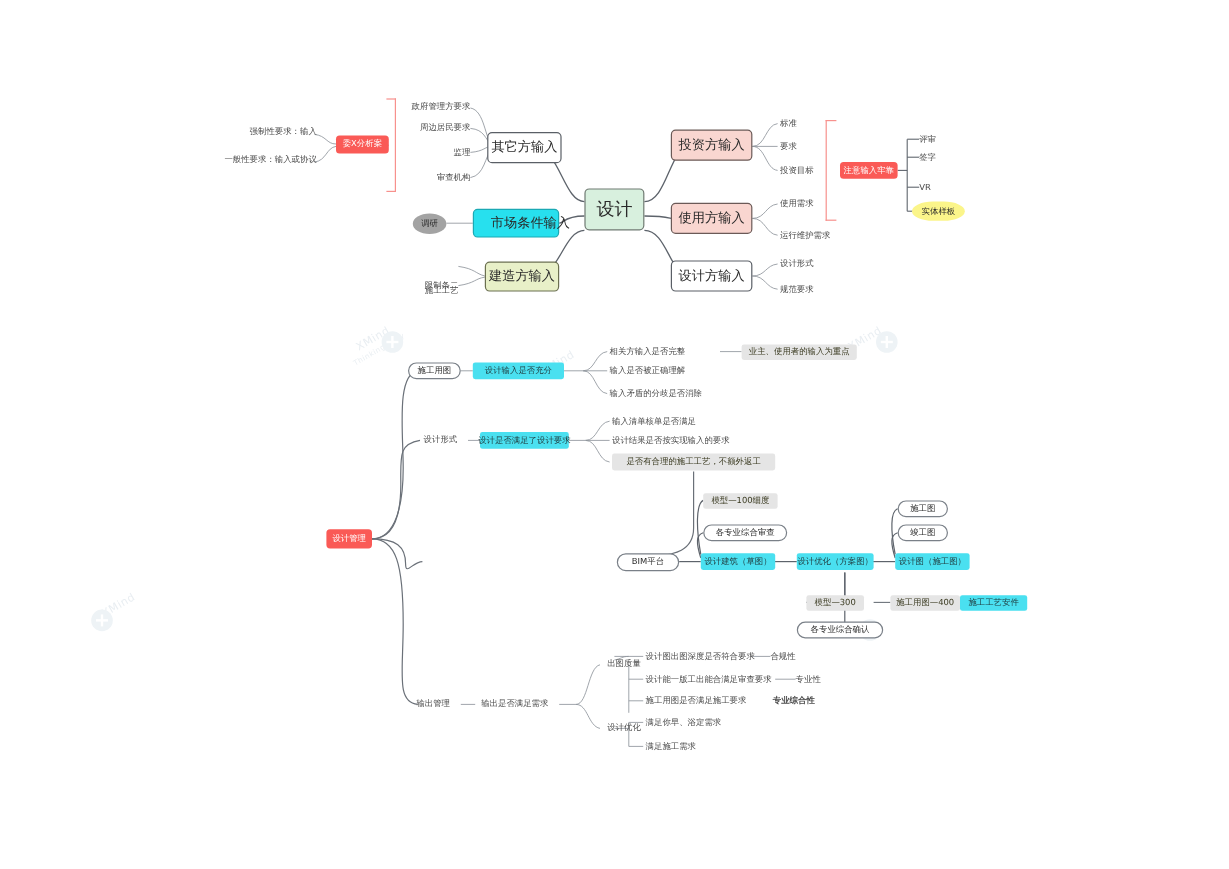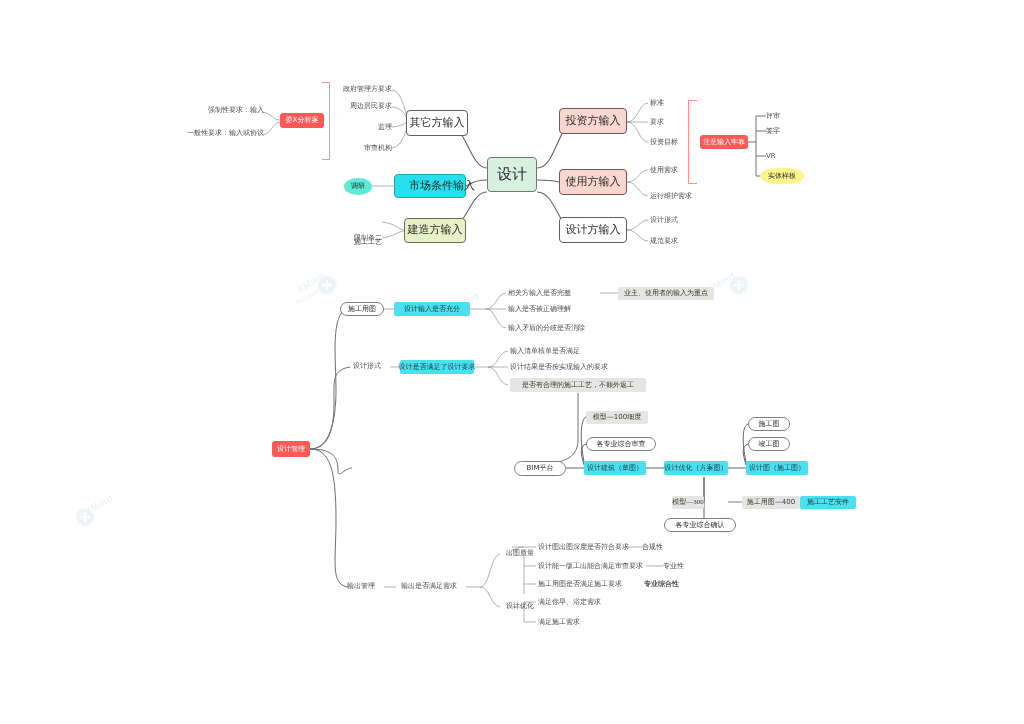--- a/index.html
+++ b/index.html
@@ -53,21 +53,21 @@
     border-radius: 50%;
     font-size: 7px;
   }
   .fill-center { background: #d8f0de; border-color: #6f7a72; font-size: 15px; }
   .fill-red    { background: #f9d6d0; border-color: #6b5a57; }
   .fill-green  { background: #e8f0c8; border-color: #6b7050; }
   .fill-cyan   { background: #27e0ee; border-color: #1aa9b4; }
   .fill-redsolid { background: #fa5a56; color: #ffffff; border: none; border-radius: 3px; font-size: 7px; }
   .fill-cyanflat { background: #4ae0f0; border: none; border-radius: 2px; font-size: 7px; color: #1f3a3d; }
   .fill-yellow   { background: #e5e5e5; border: none; border-radius: 2px; font-size: 7px; color: #3a3a20; text-align: right; }
-  .fill-cyanell  { background: #5eead4; }
+  .fill-cyanell  { background: #a3a3a3; }
   .fill-yellowell{ background: #fbf58a; border-radius: 40%/50%; }
 
   .bracket {
     position: absolute;
     border: 1px solid #f7918d;
     border-left: none;
     box-sizing: border-box;
   }
   .bracket.rightside {
     border: 1px solid #f7918d;
@@ -300,21 +300,21 @@
   <div class="node fill-cyanflat" style="left:584px; top:461px; width:62px; height:14px;">设计建筑（草图）</div>
   <div class="node fill-cyanflat" style="left:664px; top:461px; width:64px; height:14px;">设计优化（方案图）</div>
   <div class="node fill-cyanflat" style="left:746px; top:461px; width:62px; height:14px;">设计图（施工图）</div>
 
   <div class="node fill-yellow" style="left:586px; top:411px; width:62px; height:13px;">模型—100细度</div>
   <div class="node n-pill" style="left:586px; top:437px; width:70px; height:14px;">各专业综合审查</div>
 
   <div class="node n-pill" style="left:748px; top:417px; width:42px; height:14px;">施工图</div>
   <div class="node n-pill" style="left:748px; top:437px; width:42px; height:14px;">竣工图</div>
 
-  <div class="node fill-yellow" style="left:672px; top:496px; width:32px; height:13px;font-family:Liberation Serif, serif;">模型—300</div>
+  <div class="node fill-yellow" style="left:672px; top:496px; width:48px; height:13px;">模型—300</div>
   <div class="node fill-yellow" style="left:742px; top:496px; width:58px; height:13px;">施工用图—400</div>
   <div class="node fill-cyanflat" style="left:800px; top:496px; width:56px; height:13px;">施工工艺安件</div>
 
   <div class="node n-pill" style="left:664px; top:518px; width:72px; height:14px;">各专业综合确认</div>
 
   <div class="node n-plain" style="left:338px; top:581px; width:46px; height:11px;">输出管理</div>
   <div class="node n-plain" style="left:392px; top:581px; width:74px; height:11px;">输出是否满足需求</div>
 
   <div class="node n-plain" style="left:500px; top:548px; width:40px; height:11px;">出图质量</div>
   <div class="node n-plain" style="left:500px; top:601px; width:40px; height:11px;">设计优化</div>

